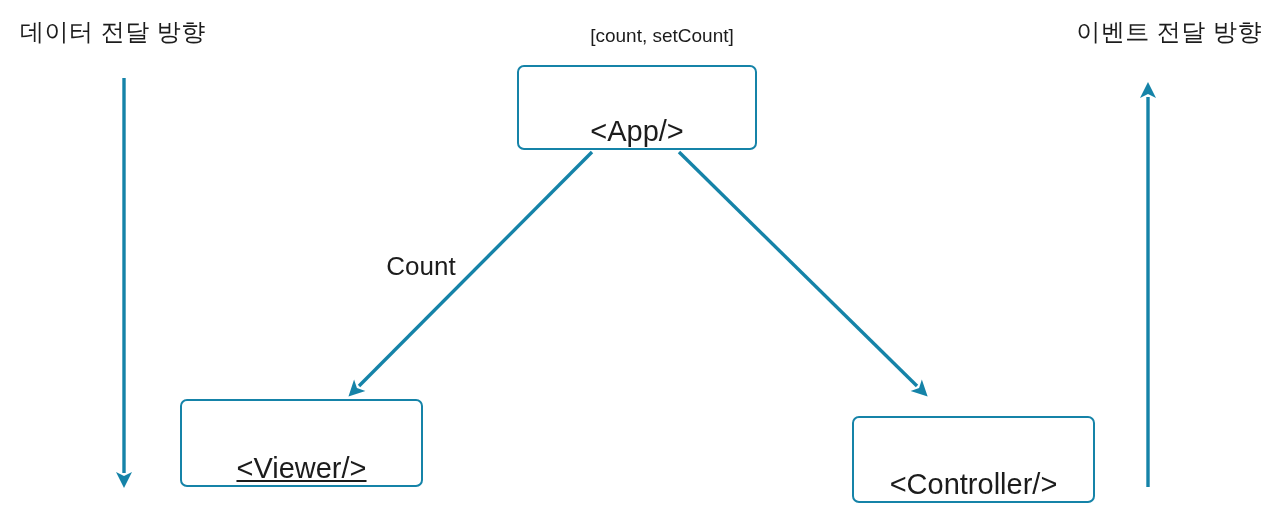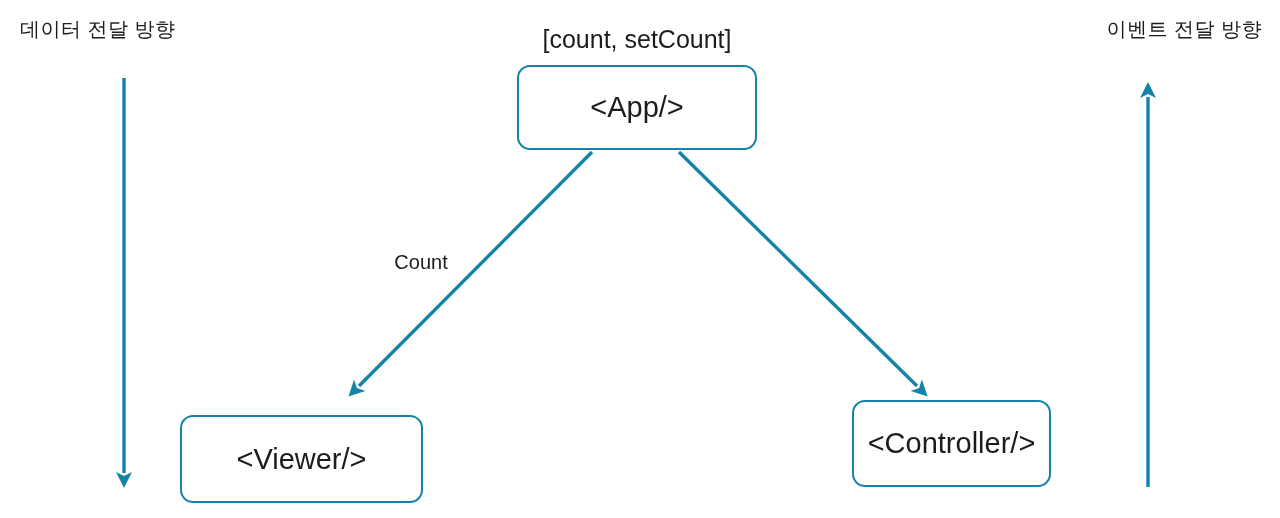--- a/index.html
+++ b/index.html
@@ -27,57 +27,57 @@
   }
   .arrows line {
     stroke: var(--accent);
     stroke-width: 3.4;
   }
   .arrows marker path {
     fill: var(--accent);
   }
   .flow-label {
     position: absolute;
-    font-size: 20px;
+    font-size: 24px;
     font-weight: 500;
     color: var(--text);
     letter-spacing: 0.5px;
     white-space: nowrap;
   }
   .flow-label.left { left: 20px; top: 16px; }
   .flow-label.right { left: 1040px; top: 16px; width: 222px; text-align: right; }
   .state-label {
     position: absolute;
-    left: 497px; top: 25px;
+    left: 522px; top: 25px;
     width: 280px;
     text-align: center;
-    font-size: 25px;
+    font-size: 19px;
     color: var(--text);
     white-space: nowrap;
   }
   .node {
     position: absolute;
     background: #ffffff;
     border: 2.5px solid var(--accent);
-    border-radius: 13px;
+    border-radius: 7px;
     display: flex;
-    align-items: center;
+    align-items: flex-end;
     justify-content: center;
     font-size: 29px;
     color: var(--text);
     white-space: nowrap;
   }
   .node.app        { left: 517px; top: 65px;  width: 240px; height: 85px; }
-  .node.viewer     { left: 180px; top: 415px; width: 243px; height: 88px; }
-  .node.controller { left: 852px; top: 400px; width: 199px; height: 87px; }
+  .node.viewer     { left: 180px; top: 399px; width: 243px; height: 88px; text-decoration: underline; }
+  .node.controller { left: 852px; top: 416px; width: 243px; height: 87px; }
   .edge-label {
     position: absolute;
     width: 140px;
     text-align: center;
-    font-size: 20px;
+    font-size: 26px;
     color: var(--text);
     white-space: nowrap;
   }
   .edge-label.count    { left: 351px; top: 251px; }
   .edge-label.setcount { left: 811px; top: 251px; }
 </style>
 </head>
 <body>
 
 <div class="canvas">

